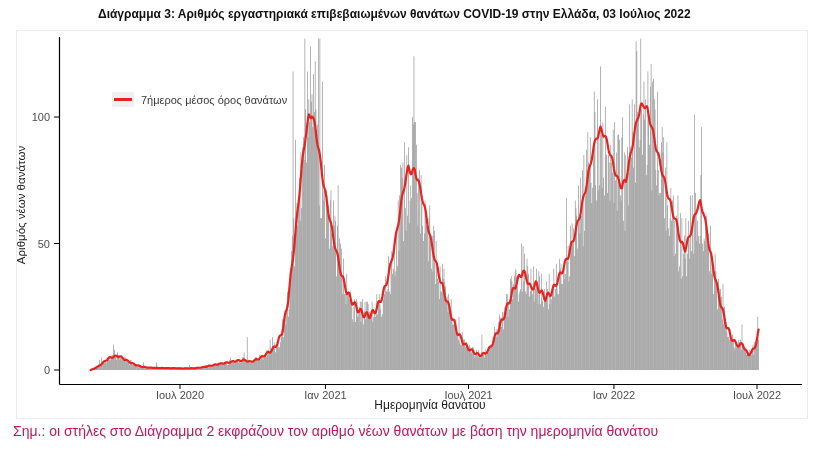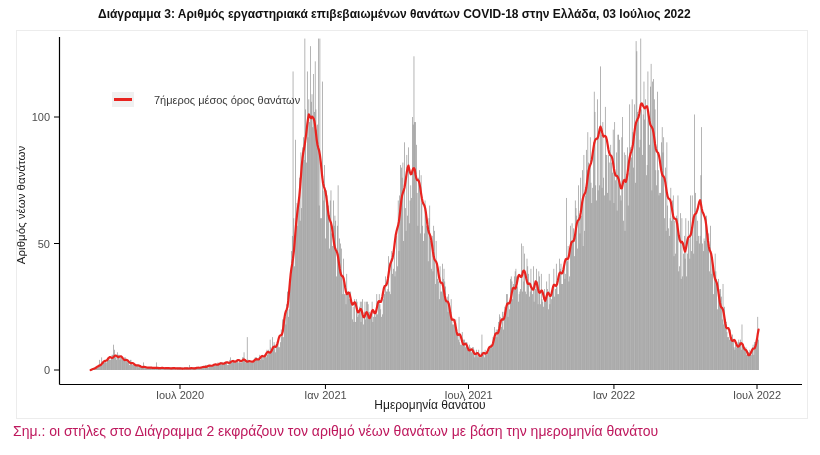--- a/index.html
+++ b/index.html
@@ -2,34 +2,34 @@
 <html><head>
 <meta charset="utf-8">
 <style>
   html,body{margin:0;padding:0;background:#ffffff;}
   .fig{position:relative;width:820px;height:455px;background:#ffffff;overflow:hidden;
        font-family:"Liberation Sans", sans-serif;}
   .title{position:absolute;left:98px;top:7px;width:700px;font-size:12px;font-weight:bold;
          color:#111;letter-spacing:0px;}
   .plotborder{position:absolute;left:16px;top:30px;width:790px;height:387px;
               border:1px solid #ececec;}
-  .legend{position:absolute;left:112px;top:92px;display:flex;align-items:center;gap:20px;}
+  .legend{position:absolute;left:112px;top:92px;display:flex;align-items:center;gap:7px;}
   .legend .key{position:relative;width:22px;height:15px;background:#f0f0f0;}
   .legend .key .seg{position:absolute;left:2px;right:2px;top:6px;height:3px;background:#e8231f;}
   .legend .lab{font-size:11px;color:#3a3a3a;}
   .note{position:absolute;left:13px;top:423px;width:780px;font-size:14px;color:#be185d;}
   svg text{font-family:"Liberation Sans", sans-serif;}
   .axtitle{font-size:12px;fill:#1c1c1c;}
   .ylab{font-size:11.5px;fill:#1c1c1c;}
 </style>
 </head>
 <body>
 
 <div class="fig">
-  <div class="title">Διάγραμμα 3: Αριθμός εργαστηριακά επιβεβαιωμένων θανάτων COVID-18 στην Ελλάδα, 03 Ιούλιος 2022</div>
+  <div class="title">Διάγραμμα 3: Αριθμός εργαστηριακά επιβεβαιωμένων θανάτων COVID-19 στην Ελλάδα, 03 Ιούλιος 2022</div>
   <div class="plotborder"></div>
 
   <svg id="chart" width="820" height="455" viewBox="0 0 820 455" style="position:absolute;left:0;top:0;">
     <g id="bars">
         <rect x="93.57" width="0.58" y="367.47" height="2.53" fill="#7f7f7f"></rect>
         <rect x="94.36" width="0.58" y="367.47" height="2.53" fill="#7f7f7f"></rect>
         <rect x="95.15" width="0.58" y="367.47" height="2.53" fill="#7f7f7f"></rect>
         <rect x="95.94" width="0.58" y="367.47" height="2.53" fill="#7f7f7f"></rect>
         <rect x="96.73" width="0.58" y="367.47" height="2.53" fill="#7f7f7f"></rect>
         <rect x="97.52" width="0.58" y="367.47" height="2.53" fill="#7f7f7f"></rect>

